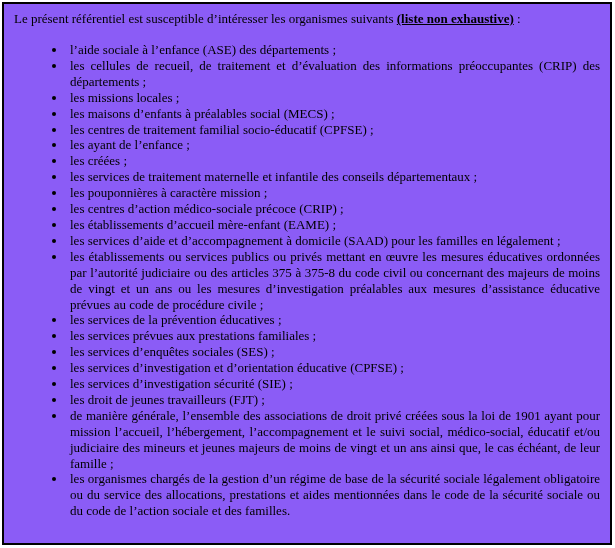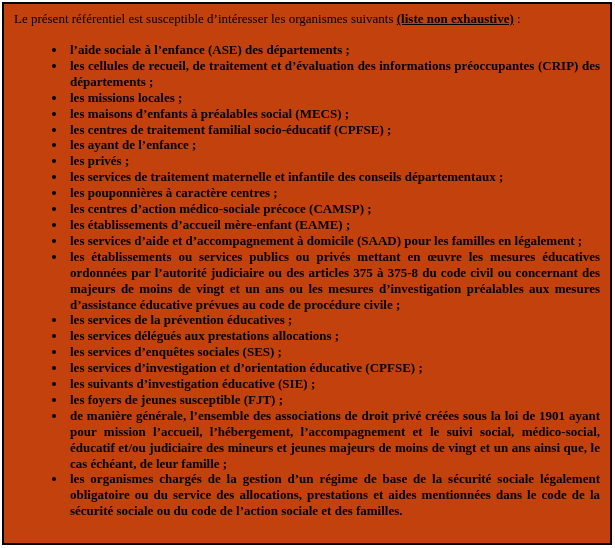--- a/index.html
+++ b/index.html
@@ -18,21 +18,21 @@
   .box {
     position: absolute;
     left: 2px;
     top: 2px;
     right: 3px;
     bottom: 3px;
     border: 2px solid #000000;
     box-sizing: border-box;
     padding: 6px 10px 6px 10px;
     overflow: hidden;
-    background: #c2410c;
+    background: #8b5cf6;
   }
   .intro {
     margin: 0;
     font-size: 13px;
     line-height: 17px;
     text-align: left;
   }
   .intro .em {
     font-weight: bold;
     text-decoration: underline;
@@ -41,45 +41,44 @@
     margin: 15px 0 0 0;
     padding: 0 0 0 53px;
     list-style: disc outside;
   }
   ul.org-list li {
     font-size: 13px;
     line-height: 15.9px;
     text-align: justify;
     padding-left: 3px;
     margin: 0;
-    font-weight: bold;
   }
 </style>
 </head>
 <body>
 
 <div class="box">
   <p class="intro"><span>Le présent référentiel est susceptible d’intéresser les organismes suivants </span><span class="em">(liste non exhaustive)</span><span> :</span></p>
 
   <ul class="org-list">
       <li>l’aide sociale à l’enfance (ASE) des départements ;</li>
       <li>les cellules de recueil, de traitement et d’évaluation des informations préoccupantes (CRIP) des départements ;</li>
       <li>les missions locales ;</li>
       <li>les maisons d’enfants à préalables social (MECS) ;</li>
       <li>les centres de traitement familial socio-éducatif (CPFSE) ;</li>
       <li>les ayant de l’enfance ;</li>
-      <li>les privés ;</li>
+      <li>les créées ;</li>
       <li>les services de traitement maternelle et infantile des conseils départementaux ;</li>
-      <li>les pouponnières à caractère centres ;</li>
-      <li>les centres d’action médico-sociale précoce (CAMSP) ;</li>
+      <li>les pouponnières à caractère mission ;</li>
+      <li>les centres d’action médico-sociale précoce (CRIP) ;</li>
       <li>les établissements d’accueil mère-enfant (EAME) ;</li>
       <li>les services d’aide et d’accompagnement à domicile (SAAD) pour les familles en légalement ;</li>
       <li>les établissements ou services publics ou privés mettant en œuvre les mesures éducatives ordonnées par l’autorité judiciaire ou des articles 375 à 375-8 du code civil ou concernant des majeurs de moins de vingt et un ans ou les mesures d’investigation préalables aux mesures d’assistance éducative prévues au code de procédure civile ;</li>
       <li>les services de la prévention éducatives ;</li>
-      <li>les services délégués aux prestations allocations ;</li>
+      <li>les services prévues aux prestations familiales ;</li>
       <li>les services d’enquêtes sociales (SES) ;</li>
       <li>les services d’investigation et d’orientation éducative (CPFSE) ;</li>
-      <li>les suivants d’investigation éducative (SIE) ;</li>
-      <li>les foyers de jeunes susceptible (FJT) ;</li>
+      <li>les services d’investigation sécurité (SIE) ;</li>
+      <li>les droit de jeunes travailleurs (FJT) ;</li>
       <li>de manière générale, l’ensemble des associations de droit privé créées sous la loi de 1901 ayant pour mission l’accueil, l’hébergement, l’accompagnement et le suivi social, médico-social, éducatif et/ou judiciaire des mineurs et jeunes majeurs de moins de vingt et un ans ainsi que, le cas échéant, de leur famille ;</li>
       <li>les organismes chargés de la gestion d’un régime de base de la sécurité sociale légalement obligatoire ou du service des allocations, prestations et aides mentionnées dans le code de la sécurité sociale ou du code de l’action sociale et des familles.</li>
     </ul>
 </div>
 
 </body></html>

